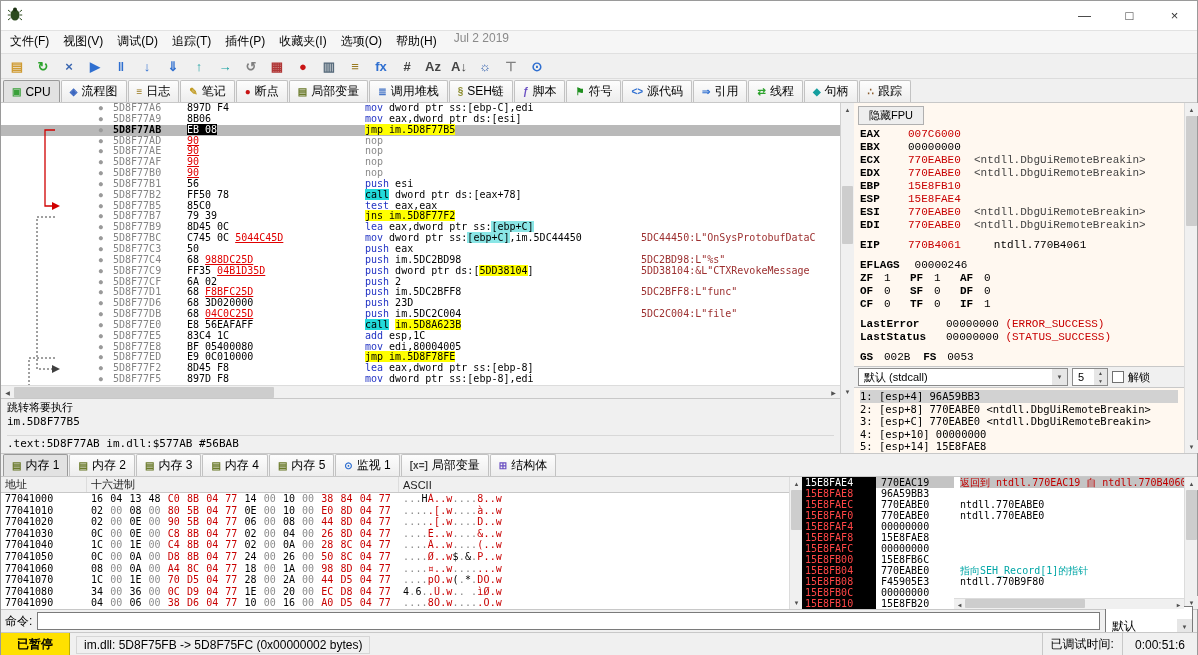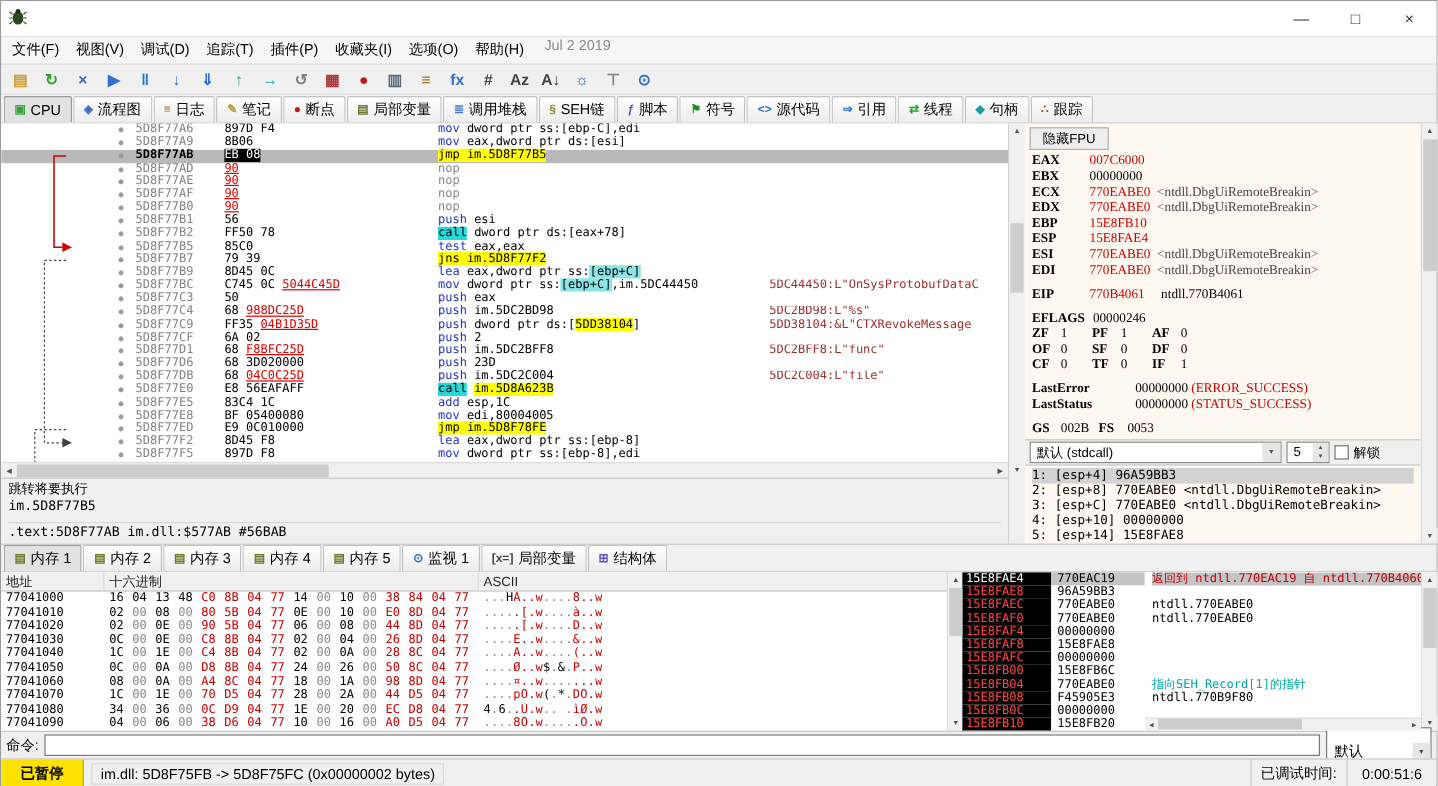--- a/index.html
+++ b/index.html
@@ -67,21 +67,21 @@
   
   .infopane{height:55px;background:#f0f0f0;border-top:1px solid #c8c8c8;font-family:"DejaVu Sans Mono",monospace;font-size:11px;padding:2px 6px;display:flex;flex-direction:column;flex:none}
   .infoline{height:14px;line-height:14px;white-space:pre}
   .infobottom{margin-top:auto;border-top:1px solid #d8d8d8;height:16px;line-height:15px;white-space:pre}
 
   
   .vsc1{width:13px;flex:none;display:flex;flex-direction:column;background:#f0f0f0}
   .regscol{flex:1;display:flex;flex-direction:column;background:#fff8f0;overflow:hidden}
   .reghead{padding:3px 4px 1px;flex:none}
   .fpubtn{display:inline-block;border:1px solid #b0b0b0;background:#eee;padding:1px 10px;font-size:11px}
-  .reglist{height:240px;flex:none;padding:2px 6px;font-family:Liberation Serif, serif;font-size:11px;overflow:hidden}
+  .reglist{height:240px;flex:none;padding:2px 6px;font-family:Liberation Mono, monospace;font-size:11px;overflow:hidden}
   .regline{height:13px;line-height:13px;white-space:pre}
   .rblank{height:7px}
   .rn{display:inline-block;width:48px;font-weight:bold}
   .rn2{display:inline-block;width:86px;font-weight:bold}
   .rv{color:#000}
   .rv.chg{color:#c80000}
   .rx{color:#444}
   .rxb{color:#000}
   .redtxt{color:#c80000}
   .fn{display:inline-block;width:24px;font-weight:bold}

